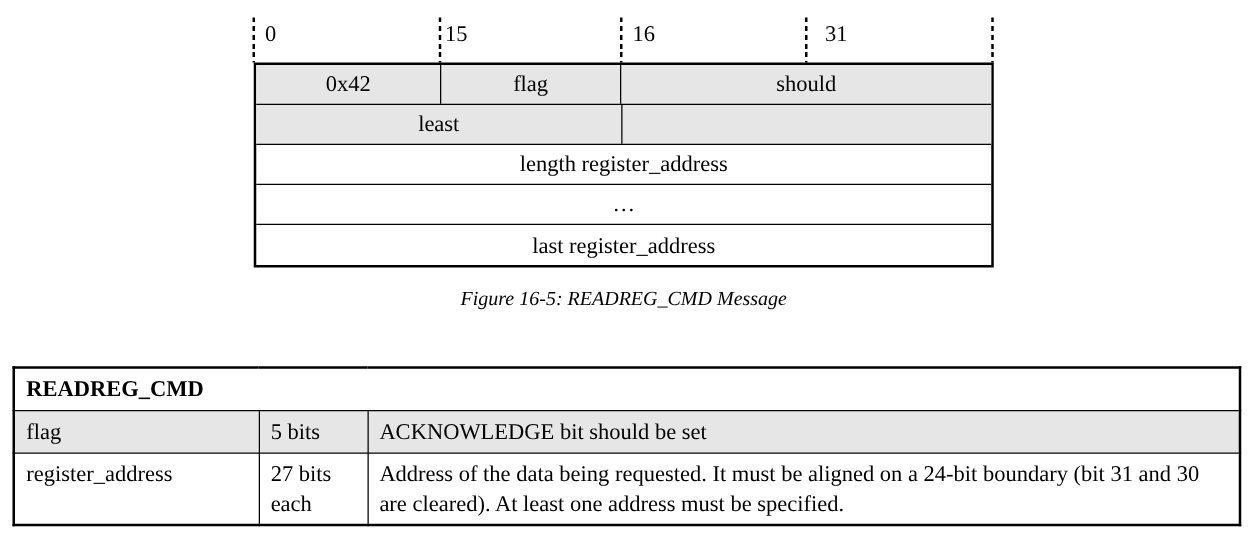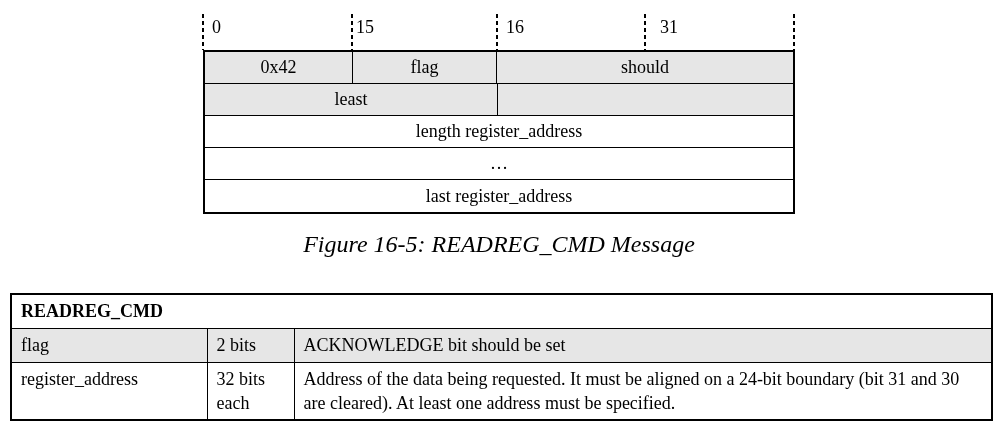--- a/index.html
+++ b/index.html
@@ -57,21 +57,21 @@
   .w-quarter1 { flex: 0 0 148px; }
   .w-quarter2 { flex: 0 0 144px; }
   .w-half     { flex: 0 0 293px; }
 
   
   .caption {
     position: absolute;
     left: 203px; top: 231px; width: 592px;
     text-align: center;
     font-style: italic;
-    font-size: 24px;
+    font-size: 16px;
   }
 
   
   table.desc {
     position: absolute;
     left: 10px; top: 293px;
     width: 983px;
     border-collapse: collapse;
     border: 2.5px solid #000;
     table-layout: fixed;
@@ -145,22 +145,22 @@
     <col class="c1">
       <col class="c2">
       <col class="c3">
   </colgroup>
   <tbody>
     <tr class="title-row">
       <td colspan="3">READREG_CMD</td>
     </tr>
     <tr class="flag-row">
       <td class="it">flag</td>
-      <td>2 bits</td>
+      <td>5 bits</td>
       <td>ACKNOWLEDGE bit should be set</td>
     </tr>
     <tr class="reg-row">
       <td class="it">register_address</td>
-      <td>32 bits each</td>
+      <td>27 bits each</td>
       <td>Address of the data being requested. It must be aligned on a 24-bit boundary (bit 31 and 30 are cleared). At least one address must be specified.</td>
     </tr>
   </tbody>
 </table>
 
 </body></html>

